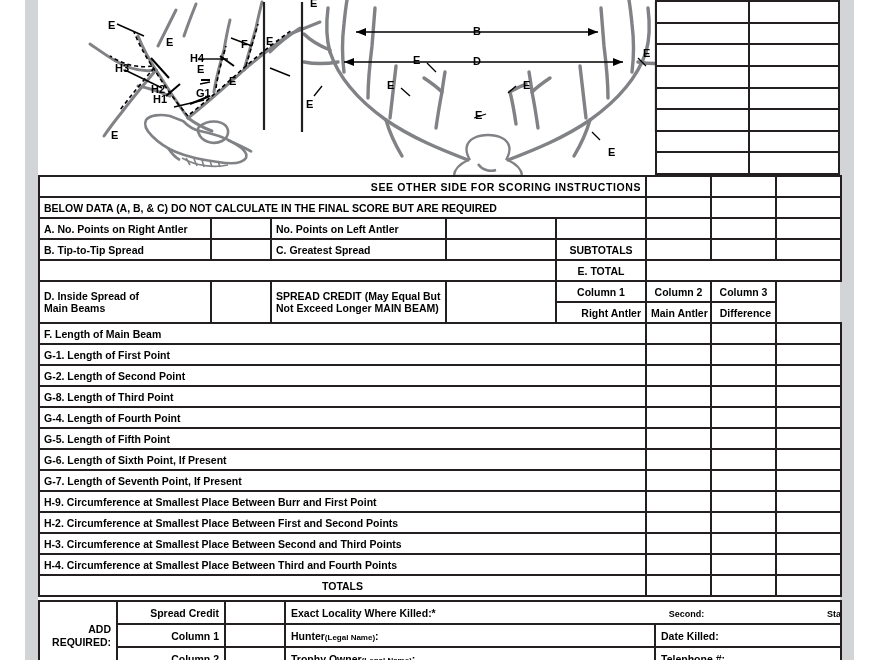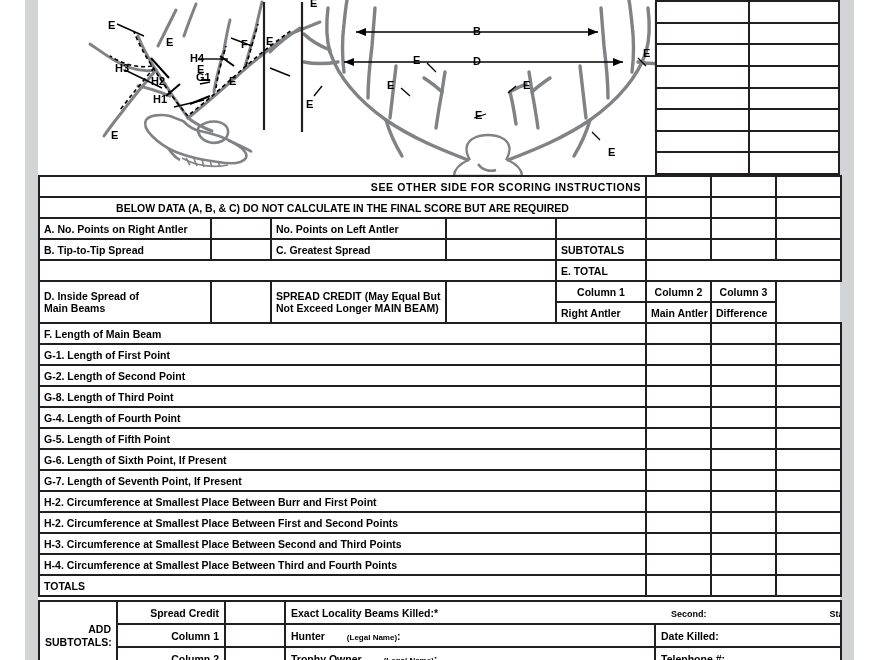--- a/index.html
+++ b/index.html
@@ -84,24 +84,24 @@
     background: #231f20; color: #ffffff;
     text-align: right;
     font-size: 15px;
     letter-spacing: .6px;
     height: 25px;
   }
   td.colhead {
     background: #231f20; color: #ffffff;
     text-align: center; font-size: 11px; height: 19px;
   }
-  td.gray    { background: #d0d0d0; text-align: center; }
+  td.gray    { background: #d0d0d0; }
   td.darkgray{ background: #636363; }
-  td.center  { text-align: left; }
-  td.right   { text-align: left; padding-right: 6px; }
+  td.center  { text-align: right; }
+  td.right   { text-align: center; padding-right: 6px; }
   td.blank   { }
   td.wrap    { white-space: normal; line-height: 1.15; }
 
   
   table.bottom {
     width: 802px;
     border-collapse: collapse;
     table-layout: fixed;
     margin-top: 3px;
   }
@@ -114,21 +114,21 @@
     padding: 2px 5px;
     vertical-align: middle;
     white-space: nowrap;
     overflow: hidden;
   }
   td.addtog {
     text-align: right; font-size: 11px; line-height: 1.15;
     white-space: normal; padding-right: 5px;
   }
   td.lbl-right { text-align: right; padding-right: 6px; }
-  .sm { font-weight: bold; font-size: 8px; margin-left: 22px; }
+  .sm { font-weight: bold; font-size: 8px; }
   .county-pos { display:inline-block; margin-left: 230px; font-size: 9px; }
   .stateprov-pos { display:inline-block; margin-left: 120px; font-size: 9px; }
 </style>
 </head>
 <body>
 
 <div id="page">
 
   <div class="scan-band" id="band-left"></div>
   <div class="scan-band" id="band-right"></div>
@@ -256,22 +256,22 @@
       </svg>
 
       <span class="artlabel" style="left:70px;  top:20px;">E</span>
       <span class="artlabel" style="left:128px; top:37px;">E</span>
       <span class="artlabel" style="left:203px; top:39px;">F</span>
       <span class="artlabel" style="left:228px; top:36px;">E</span>
       <span class="artlabel" style="left:152px; top:53px;">H4</span>
       <span class="artlabel" style="left:77px;  top:63px;">H3</span>
       <span class="artlabel" style="left:159px; top:64px;">E</span>
       <span class="artlabel" style="left:191px; top:76px;">E</span>
-      <span class="artlabel" style="left:158px; top:72px;">G1</span>
-      <span class="artlabel" style="left:113px; top:76px;">H2</span>
+      <span class="artlabel" style="left:158px; top:88px;">G1</span>
+      <span class="artlabel" style="left:113px; top:84px;">H2</span>
       <span class="artlabel" style="left:115px; top:94px;text-align:center;">H1</span>
       <span class="artlabel" style="left:73px;  top:130px;">E</span>
 
       <span class="artlabel" style="left:272px; top:-2px;">E</span>
       <span class="artlabel" style="left:435px; top:26px;">B</span>
       <span class="artlabel" style="left:435px; top:56px;">D</span>
       <span class="artlabel" style="left:375px; top:55px;">E</span>
       <span class="artlabel" style="left:437px; top:110px;">E</span>
 
       <span class="artlabel" style="left:349px; top:80px;">E</span>
@@ -435,21 +435,21 @@
         <td class="blank"></td>
         <td class="blank"></td>
       </tr>
       <tr>
         <td colspan="5">G-7. Length of Seventh Point, If Present</td>
         <td class="blank"></td>
         <td class="blank"></td>
         <td class="blank"></td>
       </tr>
       <tr>
-        <td colspan="5">H-2. Circumference at Smallest Place Between Burr and First Point</td>
+        <td colspan="5">H-9. Circumference at Smallest Place Between Burr and First Point</td>
         <td class="blank"></td>
         <td class="blank"></td>
         <td class="blank"></td>
       </tr>
       <tr>
         <td colspan="5">H-2. Circumference at Smallest Place Between First and Second Points</td>
         <td class="blank"></td>
         <td class="blank"></td>
         <td class="blank"></td>
       </tr>
@@ -481,26 +481,26 @@
           <col style="width:108px">
           <col style="width:60px">
         <col style="width:370px">
           <col style="width:186px">
       </colgroup>
 
       <tbody>
           <tr>
         <td rowspan="3" class="addtog">
           <span>ADD</span><br>
-          <span>SUBTOTALS:</span>
+          <span>REQUIRED:</span>
         </td>
         <td class="lbl-right">Spread Credit</td>
         <td class="blank"></td>
         <td colspan="2">
-          <span>Exact Locality Beams Killed:*</span>
+          <span>Exact Locality Where Killed:*</span>
           <span class="county-pos">Second:</span>
           <span class="stateprov-pos">State/Prov:</span>
         </td>
       </tr>
 
       <tr>
         <td class="lbl-right">Column 1</td>
         <td class="blank"></td>
         <td>
           <span>Hunter</span><span class="sm">(Legal Name)</span><span>:</span>

